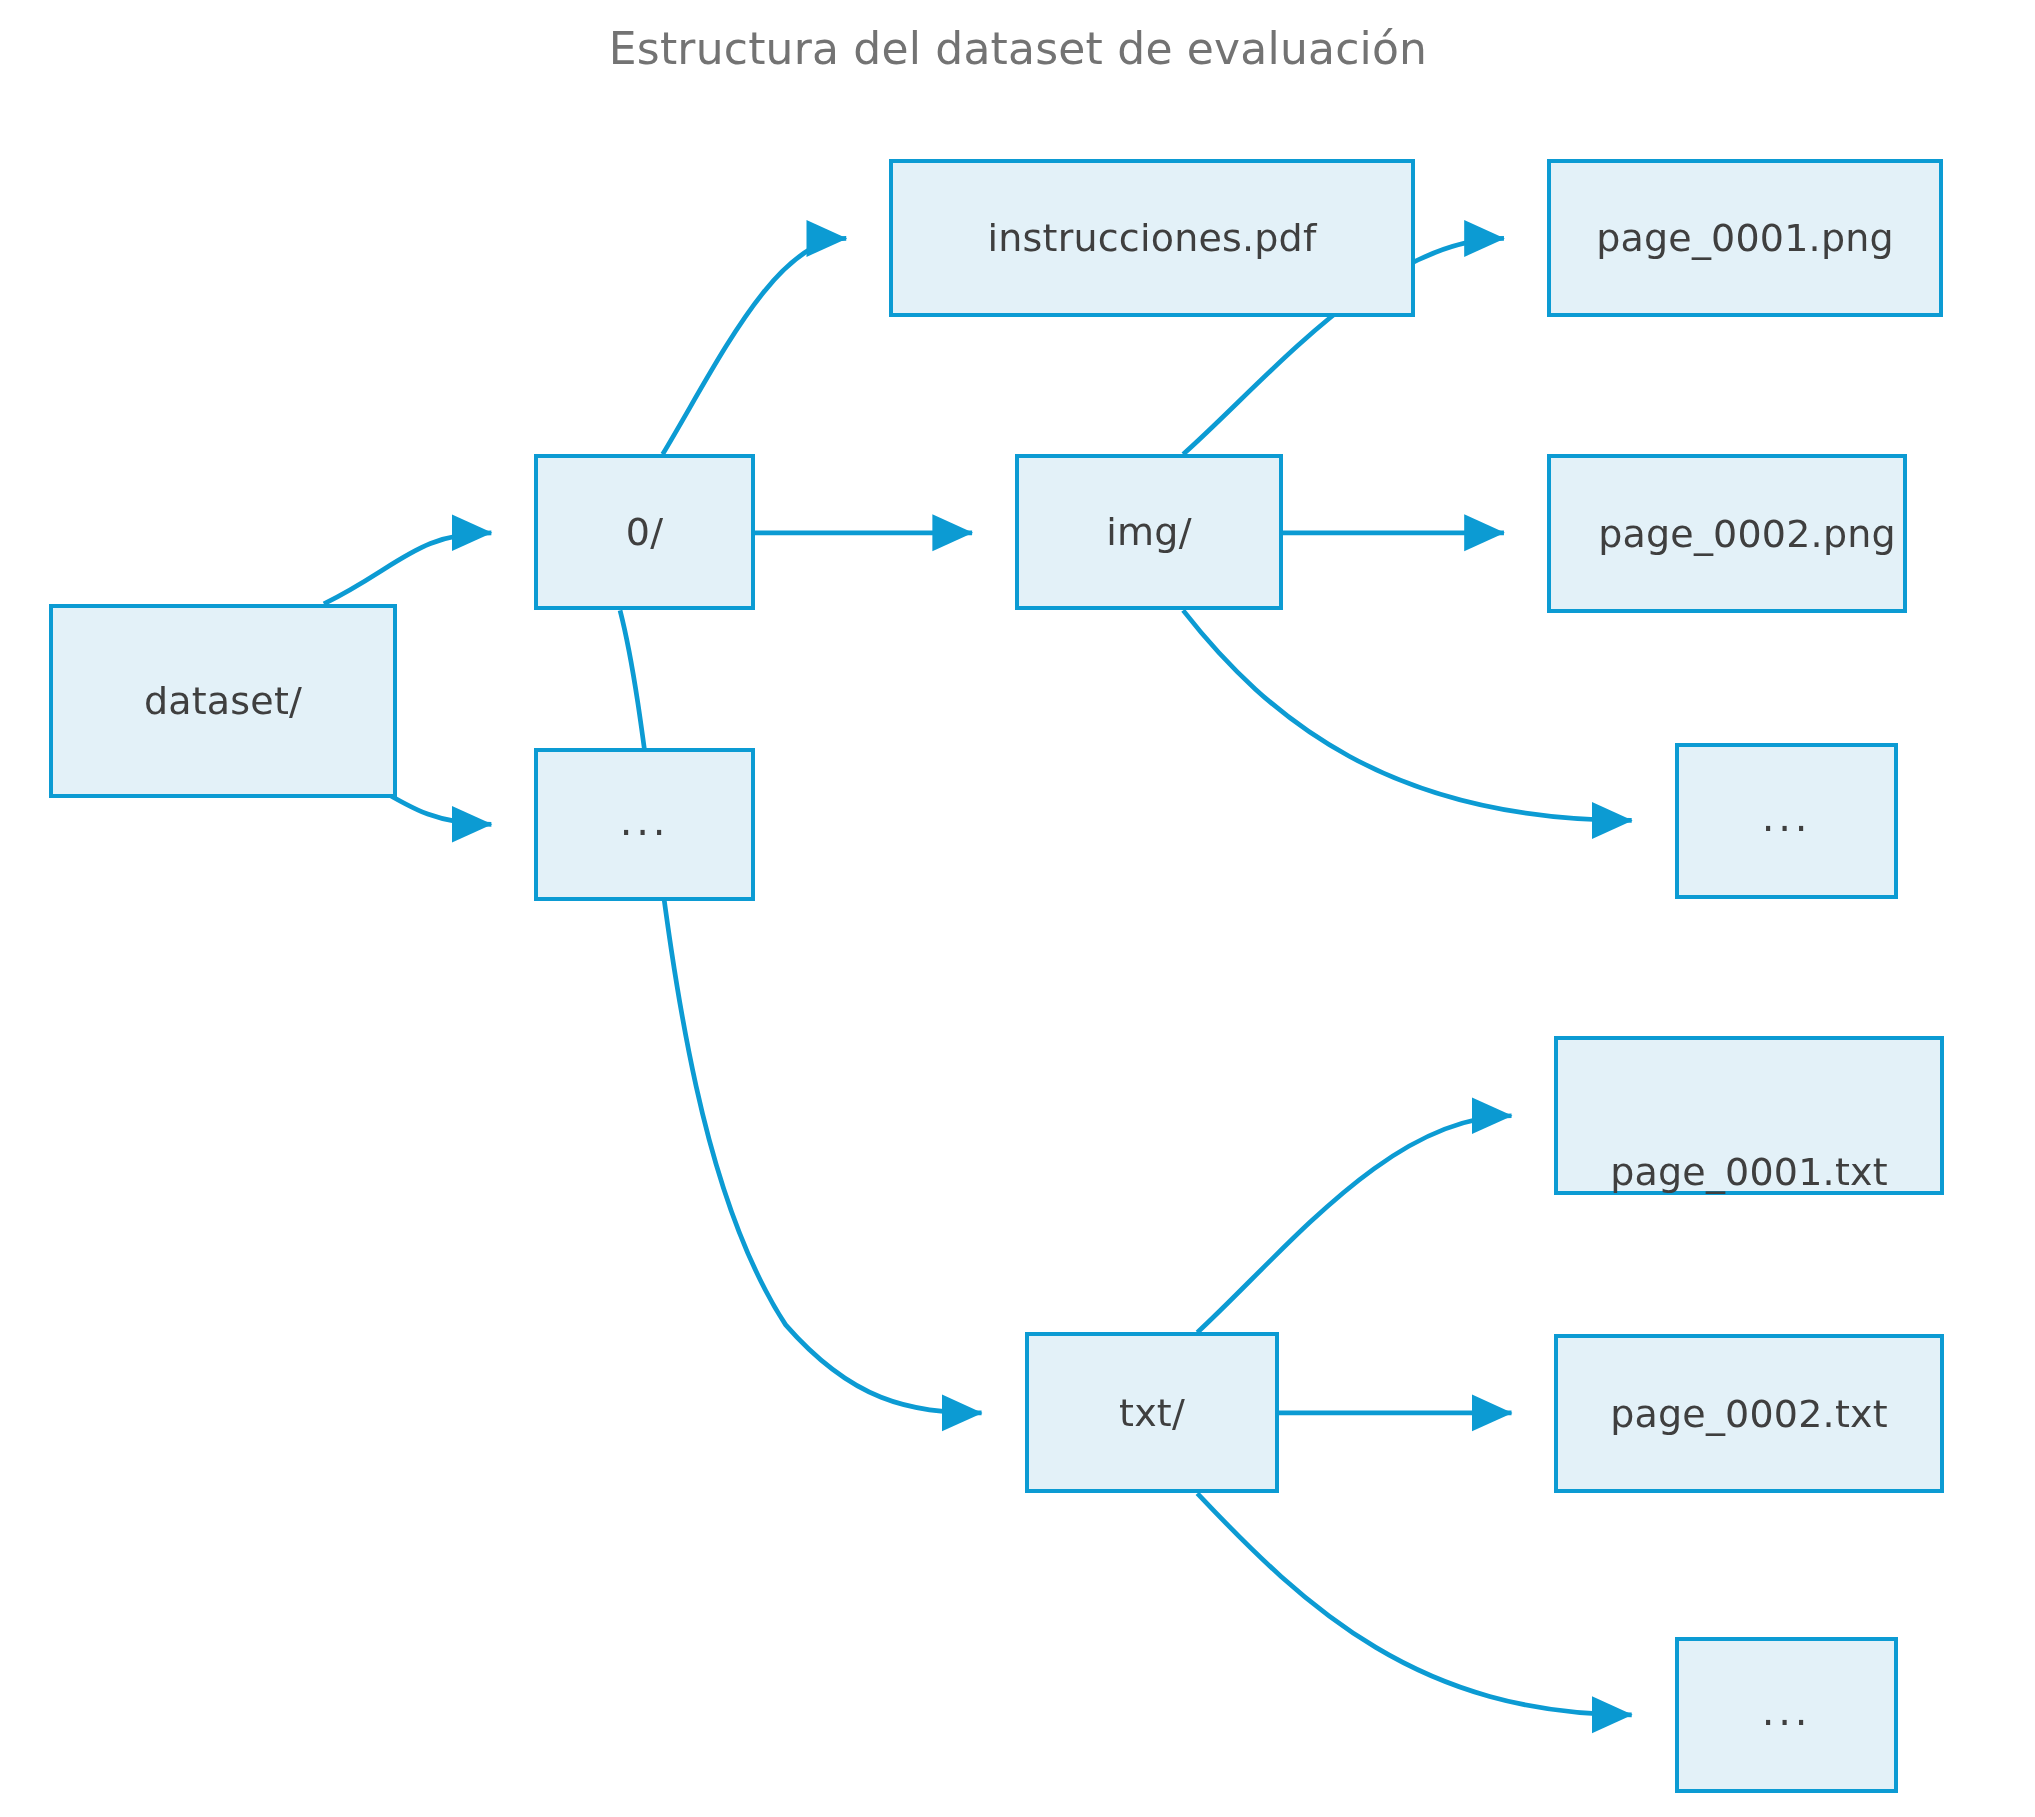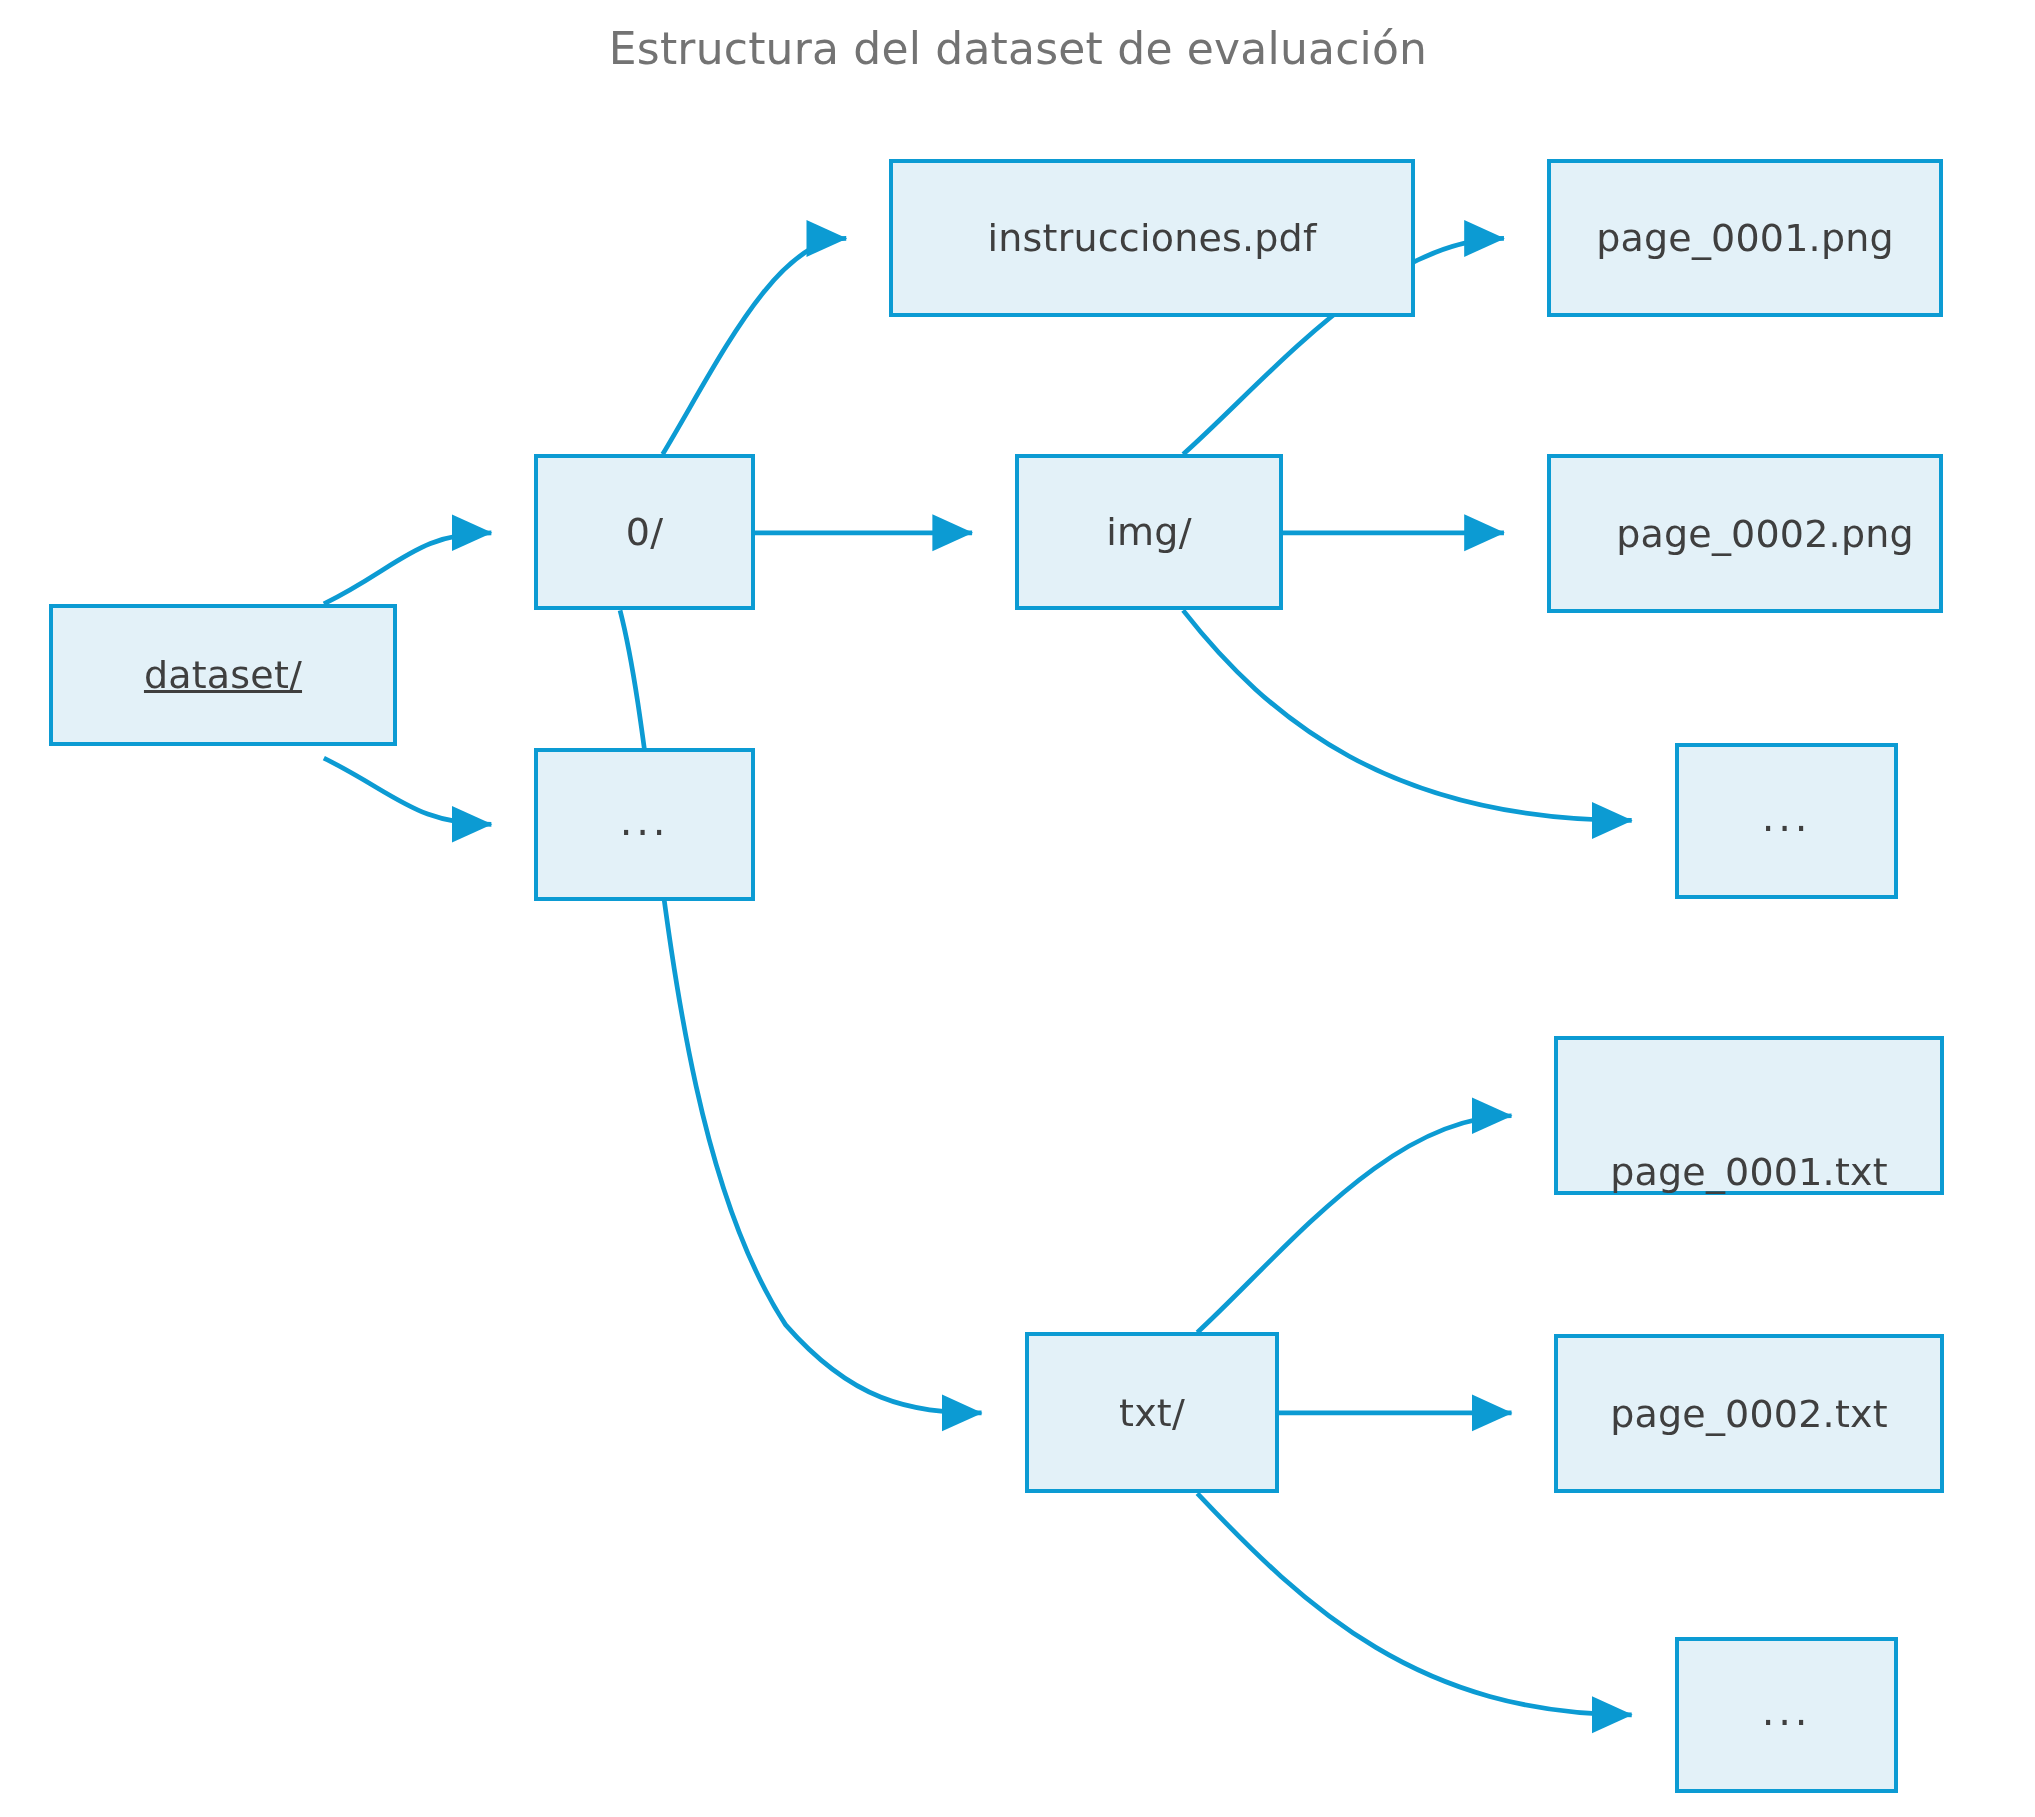--- a/index.html
+++ b/index.html
@@ -75,21 +75,21 @@
       <path d="M 1250 645 C 1340 760 1470 867 1724 867"></path>
 
       <path d="M 1265 1408 C 1360 1320 1470 1179 1597 1179"></path>
 
       <path d="M 1321 1493 L 1597 1493"></path>
 
       <path d="M 1265 1578 C 1380 1700 1500 1812 1724 1812"></path>
     </g>
   </svg>
 
-  <div class="node" style="left:21px;top:604px;width:348px;height:142px;text-decoration:underline;">
+  <div class="node" style="left:21px;top:604px;width:348px;height:194px;">
     <span class="label">dataset/</span>
   </div>
 
   <div class="node" style="left:506px;top:454px;width:221px;height:156px;">
     <span class="label">0/</span>
   </div>
 
   <div class="node ellipsis" style="left:506px;top:748px;width:221px;height:153px;">
     <span class="label">...</span>
   </div>
@@ -103,21 +103,21 @@
   </div>
 
   <div class="node" style="left:987px;top:454px;width:268px;height:156px;">
     <span class="label">img/</span>
   </div>
 
   <div class="node" style="left:1519px;top:159px;width:396px;height:158px;">
     <span class="label">page_0001.png</span>
   </div>
 
-  <div class="node" style="left:1519px;top:454px;width:396px;height:159px;padding-left:40px;">
+  <div class="node" style="left:1519px;top:454px;width:360px;height:159px;padding-left:40px;">
     <span class="label">page_0002.png</span>
   </div>
 
   <div class="node ellipsis" style="left:1647px;top:743px;width:223px;height:156px;">
     <span class="label">...</span>
   </div>
 
   <div class="node" style="left:1526px;top:1036px;width:390px;height:159px;align-items:flex-end;">
     <span class="label">page_0001.txt</span>
   </div>

